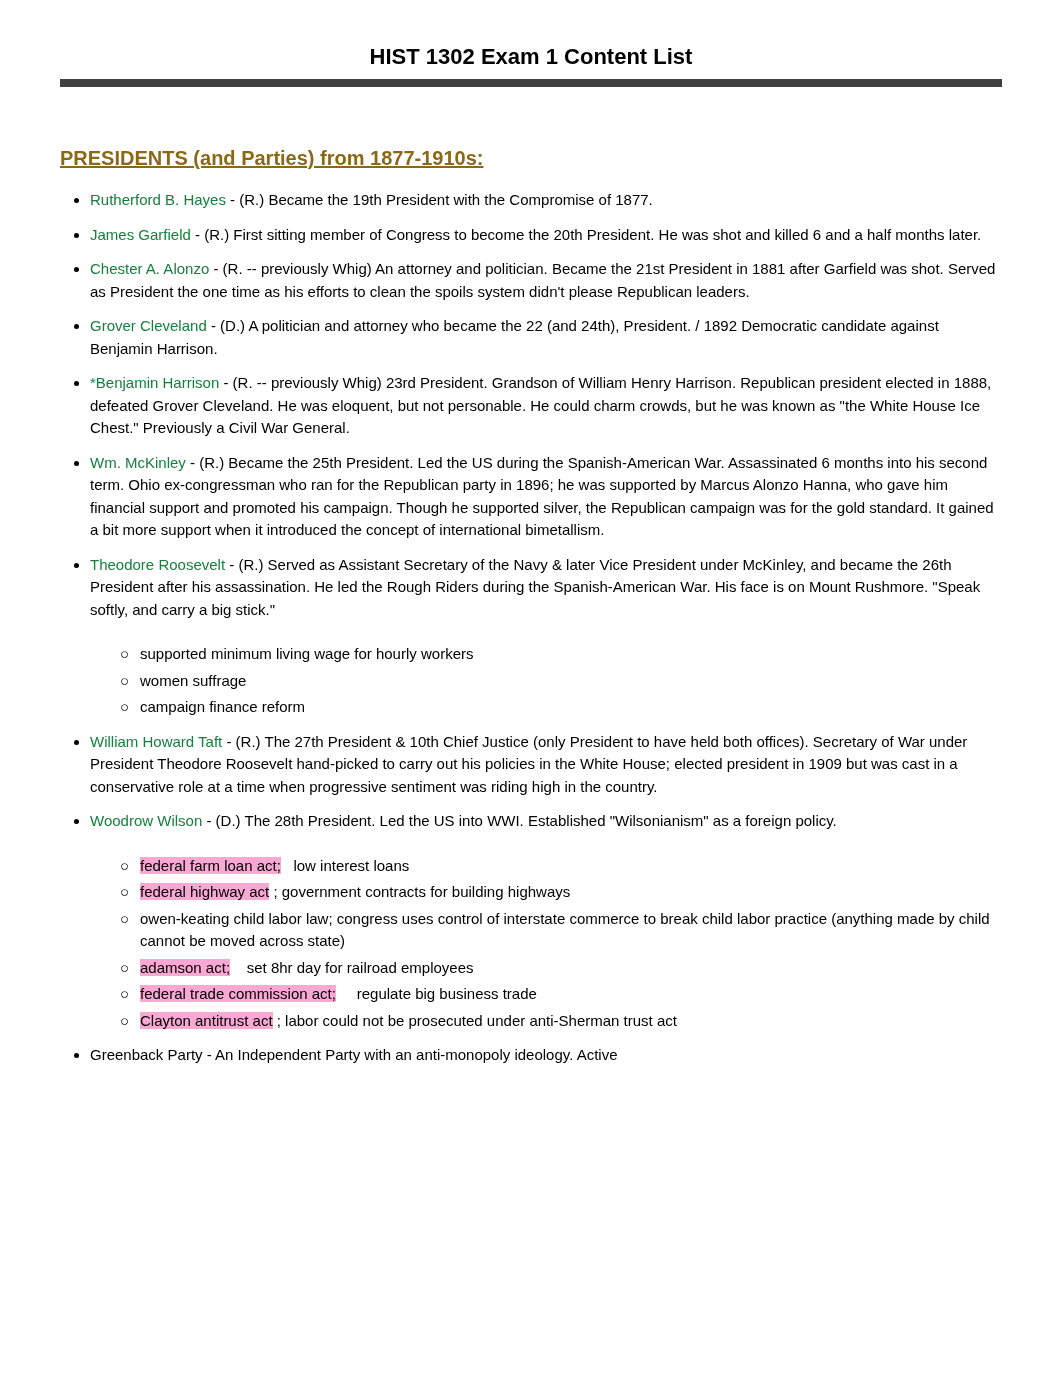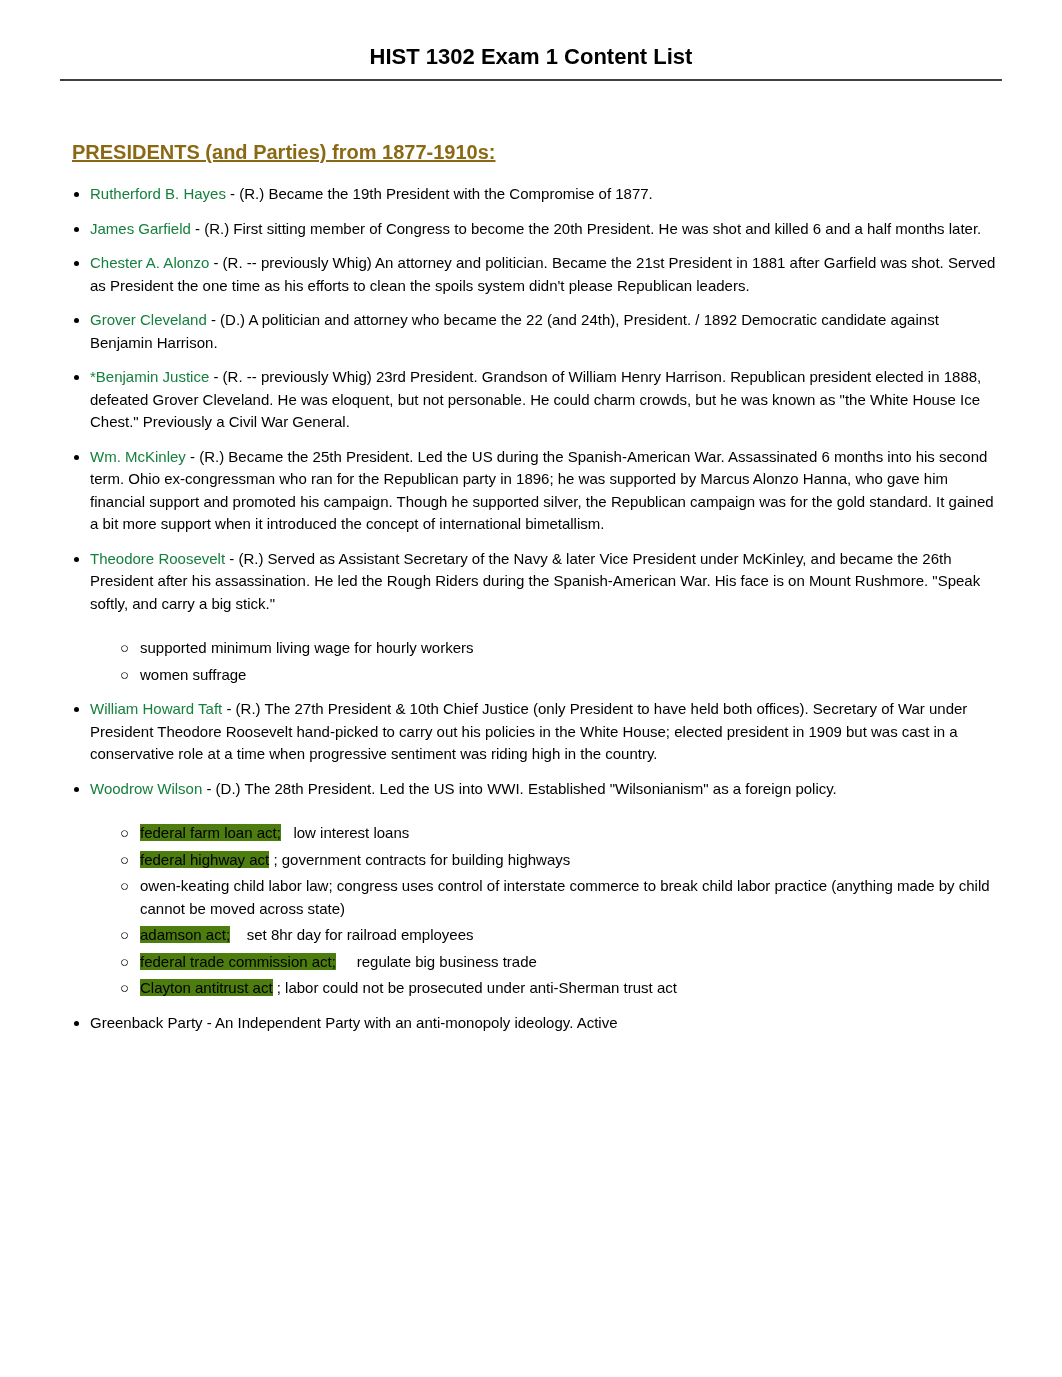--- a/index.html
+++ b/index.html
@@ -10,32 +10,31 @@
       color: #000000;
       padding: 40px 60px;
       line-height: 1.5;
     }
     .page-title {
       text-align: center;
       font-size: 22px;
       font-weight: bold;
       margin-bottom: 28px;
       color: #000;
-      border-bottom: 2px solid #404040;
+      border-bottom: 8px solid #404040;
       padding-bottom: 6px;
       display: inline-block;
       width: 100%;
     }
     .section-heading {
       font-size: 20px;
       font-weight: bold;
       color: #8B6914;
       margin-bottom: 16px;
       text-decoration: underline;
-      margin-left: 12px;
     }
     .main-list {
       list-style: disc;
       padding-left: 30px;
       margin-bottom: 8px;
     }
     .main-list > li {
       margin-bottom: 12px;
     }
     .sub-list {
@@ -51,21 +50,21 @@
     .sub-list > li::before {
       content: "○";
       position: absolute;
       left: 0;
       color: #000;
     }
     .president-name {
       color: #15803d;
     }
     .highlight-yellow {
-      background-color: #4d7c0f;
+      background-color: #f9a8d4;
     }
     .highlight-blue {
       background-color: #ADD8E6;
     }
   </style>
 </head>
 <body>
 
 <div style="text-align:center; margin-bottom: 28px;">
   <h1 class="page-title">HIST 1302 Exam 1 Content List</h1>
@@ -86,32 +85,33 @@
 
     <li>
       <span class="president-name">Chester A. Alonzo</span><span> - (R. -- previously Whig) An attorney and politician. Became the 21st President in 1881 after Garfield was shot. Served as President the one time as his efforts to clean the spoils system didn't please Republican leaders.</span>
     </li>
 
     <li>
       <span class="president-name">Grover Cleveland</span><span> - (D.) A politician and attorney who became the 22 (and 24th), President.   / 1892 Democratic candidate against Benjamin Harrison.</span>
     </li>
 
     <li>
-      <span class="president-name">*Benjamin Justice</span><span> - (R. -- previously Whig) 23rd President. Grandson of William Henry Harrison.   Republican president elected in 1888, defeated Grover Cleveland. He was eloquent, but not personable. He could charm crowds, but he was known as "the White House Ice Chest." Previously a Civil War General.</span>
+      <span class="president-name">*Benjamin Harrison</span><span> - (R. -- previously Whig) 23rd President. Grandson of William Henry Harrison.   Republican president elected in 1888, defeated Grover Cleveland. He was eloquent, but not personable. He could charm crowds, but he was known as "the White House Ice Chest." Previously a Civil War General.</span>
     </li>
 
     <li>
       <span class="president-name">Wm. McKinley</span><span> - (R.) Became the 25th President. Led the US during the Spanish-American War. Assassinated 6 months into his second term.         Ohio ex-congressman who ran for the Republican party in 1896; he was supported by Marcus Alonzo Hanna, who gave him financial support and promoted his campaign. Though he supported silver, the Republican campaign was for the gold standard. It gained a bit more support when it introduced the concept of international bimetallism.</span>
     </li>
 
     <li>
       <span class="president-name">Theodore Roosevelt</span><span> - (R.) Served as Assistant Secretary of the Navy &amp;      later Vice President under McKinley, and became the 26th President after his assassination. He led the Rough Riders during the Spanish-American War. His face is on Mount Rushmore. "Speak softly, and carry a big stick."</span>
       <ul class="sub-list">
         <li>supported minimum living wage for hourly workers</li>
         <li>women suffrage</li>
+        <li>campaign finance reform</li>
       </ul>
     </li>
 
     <li>
       <span class="president-name">William Howard Taft</span><span> - (R.) The 27th President &amp; 10th Chief Justice (only President to have held both offices).    Secretary of War under President Theodore Roosevelt hand-picked to carry out his policies in the White House; elected president in 1909 but was cast in a conservative role at a time when progressive sentiment was riding high in the country.</span>
     </li>
 
     <li>
       <span class="president-name">Woodrow Wilson</span><span> - (D.) The 28th President. Led the US into WWI. Established "Wilsonianism" as a foreign policy.</span>
       <ul class="sub-list">

